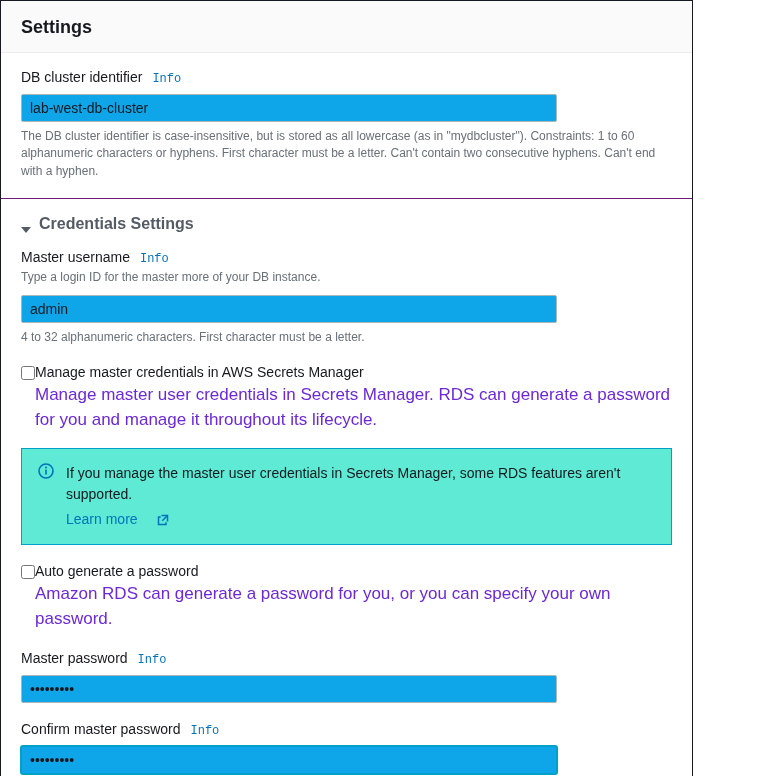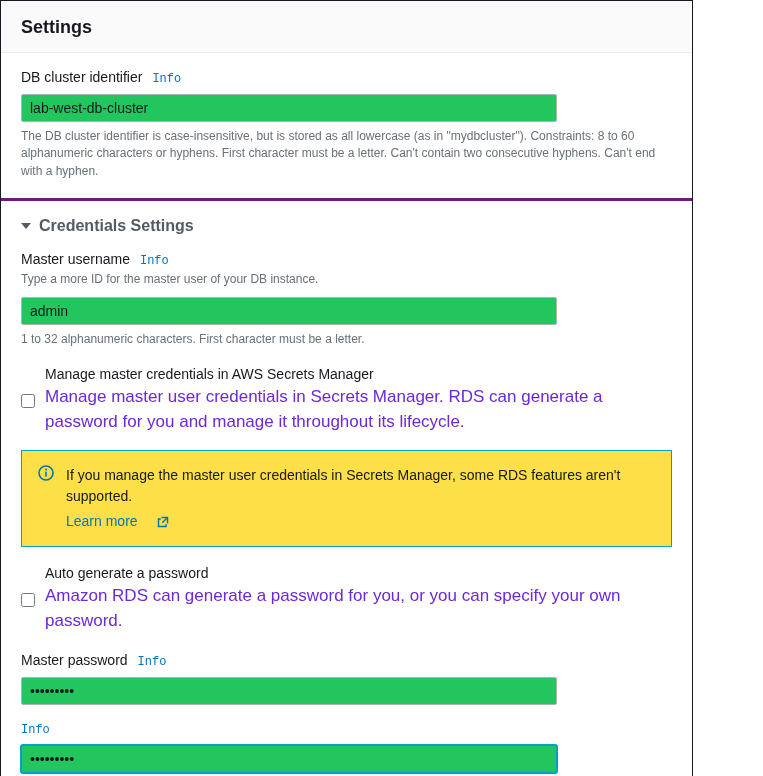--- a/index.html
+++ b/index.html
@@ -21,21 +21,21 @@
     padding: 16px 20px 14px 20px;
   }
   .header h1 {
     margin: 0;
     font-size: 18px;
     font-weight: 700;
     color: #16191f;
   }
   .section {
     padding: 16px 20px 18px 20px;
-    border-bottom: 3px solid #701a75;
+    border-bottom: 1px solid #701a75;
   }
   .section:last-child { border-bottom: none; }
   .field-label-row {
     display: flex;
     align-items: baseline;
     gap: 10px;
   }
   .field-label {
     font-size: 14px;
     font-weight: 400;
@@ -58,57 +58,56 @@
   .text-input {
     width: 536px;
     max-width: 100%;
     padding: 5px 8px;
     font-size: 14px;
     border: 1px solid #aab7b8;
     border-radius: 2px;
     margin-top: 8px;
     font-family: inherit;
     color: #16191f;
-    background: #22c55e;
+    background: #0ea5e9;
   }
   .text-input.focused {
     border-color: #00a1c9;
     box-shadow: 0 0 0 1px #00a1c9;
   }
   .constraint {
     font-size: 12px;
     color: #687078;
     margin-top: 6px;
     line-height: 1.45;
   }
   .expand-header {
     display: flex;
-    align-items: center;
+    align-items: flex-end;
     gap: 8px;
     cursor: pointer;
   }
   .expand-header h2 {
     margin: 0;
     font-size: 16px;
     font-weight: 700;
     color: #545b64;
   }
   .caret-icon {
     width: 0; height: 0;
     border-left: 5px solid transparent;
     border-right: 5px solid transparent;
     border-top: 6px solid #545b64;
   }
   .cred-body { margin-top: 16px; }
   .field-block { margin-top: 18px; }
   .field-block:first-child { margin-top: 0; }
   .checkbox-row {
     display: flex;
-    align-items: center;
-    gap: 10px;
+    align-items: flex-start;
   }
   .checkbox-row input[type=checkbox] {
     width: 14px; height: 14px;
     margin: 2px 0 0 0;
     border: 1px solid #aab7b8;
     border-radius: 2px;
     cursor: pointer;
     accent-color: #0073bb;
   }
   .checkbox-text { flex: 1; }
@@ -117,21 +116,21 @@
     color: #16191f;
   }
   .checkbox-desc {
     font-size: 17px;
     color: #6d28d9;
     margin-top: 3px;
     line-height: 1.45;
   }
   .info-box {
     border: 1px solid #00a1c9;
-    background: #fde047;
+    background: #5eead4;
     padding: 14px 16px;
     margin-top: 16px;
     display: flex;
     gap: 12px;
     align-items: flex-start;
   }
   .info-icon svg { display: block; }
   .info-content {
     font-size: 14px;
     color: #16191f;
@@ -156,39 +155,39 @@
   <div class="header">
     <h1>Settings</h1>
   </div>
 
   <div class="section">
     <div class="field-label-row">
       <span class="field-label">DB cluster identifier</span>
       <a class="info-link">Info</a>
     </div>
     <input class="text-input" type="text" value="lab-west-db-cluster" style="">
-    <div class="constraint">The DB cluster identifier is case-insensitive, but is stored as all lowercase (as in "mydbcluster"). Constraints: 8 to 60 alphanumeric characters or hyphens. First character must be a letter. Can't contain two consecutive hyphens. Can't end with a hyphen.</div>
+    <div class="constraint">The DB cluster identifier is case-insensitive, but is stored as all lowercase (as in "mydbcluster"). Constraints: 1 to 60 alphanumeric characters or hyphens. First character must be a letter. Can't contain two consecutive hyphens. Can't end with a hyphen.</div>
   </div>
 
   <div class="section">
     <div class="expand-header">
       <span class="caret-icon"></span>
       <h2>Credentials Settings</h2>
     </div>
 
     <div class="cred-body">
 
       <div class="field-block">
         <div class="field-label-row">
           <span class="field-label">Master username</span>
           <a class="info-link">Info</a>
         </div>
-        <div class="hint">Type a more ID for the master user of your DB instance.</div>
+        <div class="hint">Type a login ID for the master more of your DB instance.</div>
         <input class="text-input" type="text" value="admin" style="">
-        <div class="constraint">1 to 32 alphanumeric characters. First character must be a letter.</div>
+        <div class="constraint">4 to 32 alphanumeric characters. First character must be a letter.</div>
       </div>
 
       <div class="field-block">
         <div class="checkbox-row">
           <input type="checkbox" style="">
           <div class="checkbox-text">
             <div class="checkbox-label">Manage master credentials in AWS Secrets Manager</div>
             <div class="checkbox-desc">Manage master user credentials in Secrets Manager. RDS can generate a password for you and manage it throughout its lifecycle.</div>
           </div>
         </div>
@@ -230,20 +229,21 @@
       <div class="field-block">
         <div class="field-label-row">
           <span class="field-label">Master password</span>
           <a class="info-link">Info</a>
         </div>
         <input class="text-input" type="password" value="•••••••••" style="">
       </div>
 
       <div class="field-block">
         <div class="field-label-row">
+          <span class="field-label">Confirm master password</span>
           <a class="info-link">Info</a>
         </div>
         <input class="text-input focused" type="password" value="•••••••••" style="">
       </div>
 
     </div>
   </div>
 
 </div>
 

